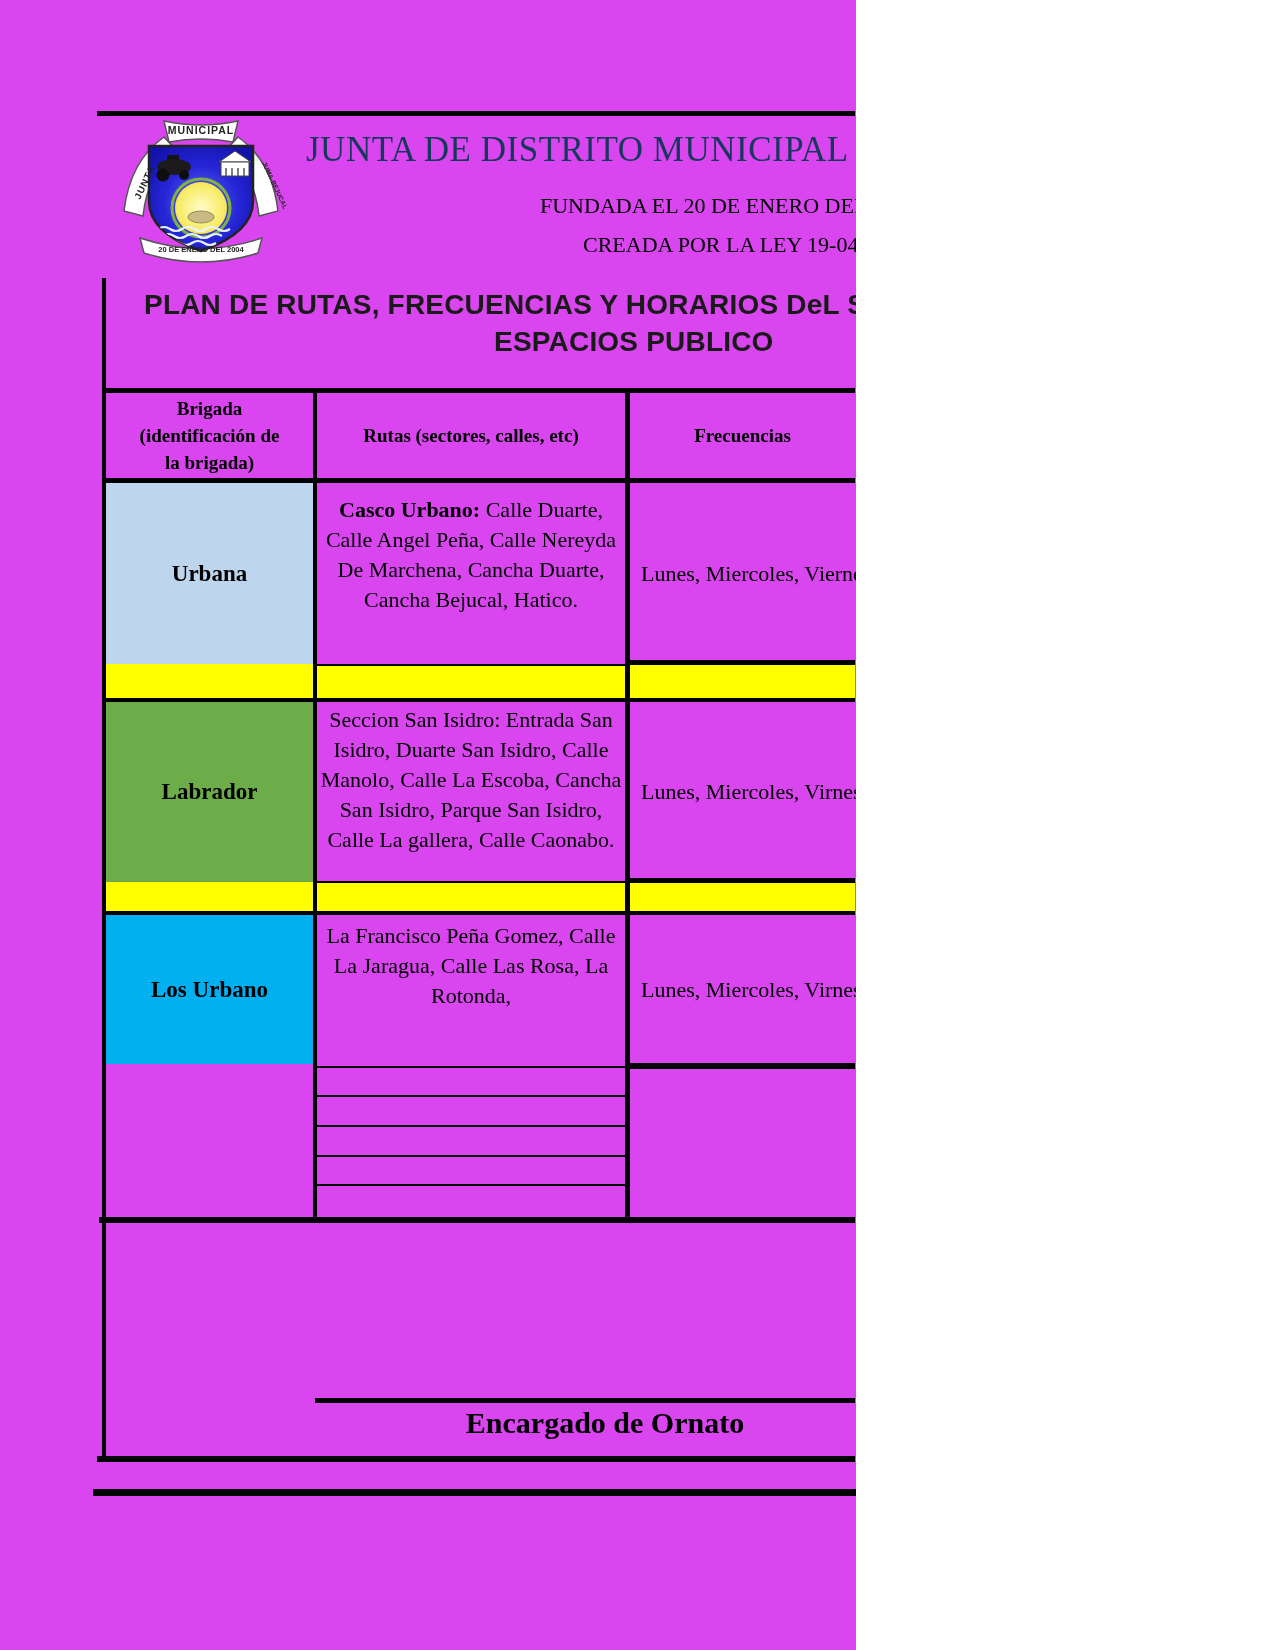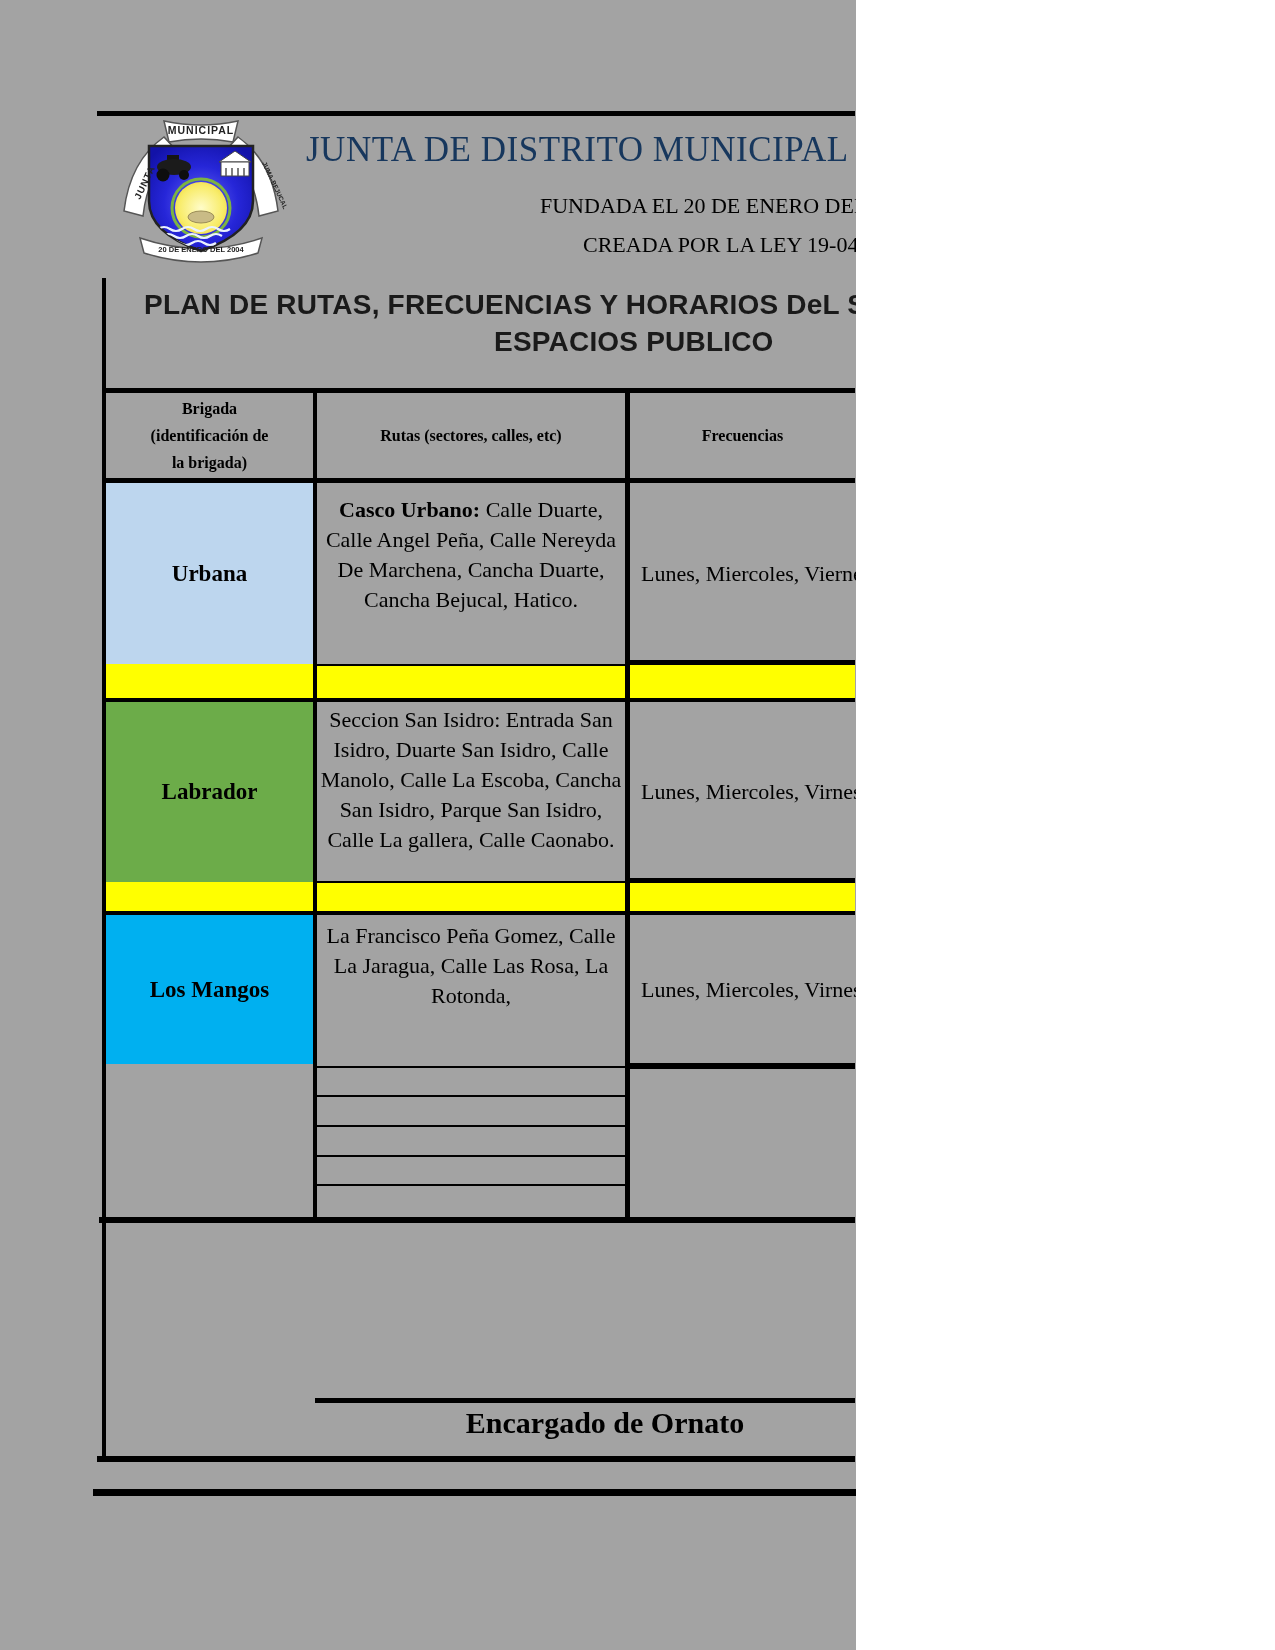--- a/index.html
+++ b/index.html
@@ -1,27 +1,27 @@
 <!DOCTYPE html>
 <html><head>
 <meta charset="utf-8">
 <style>
   html,body{margin:0;padding:0;background:#ffffff;}
-  .page{position:relative;width:1275px;height:1650px;background:#a3a3a3;overflow:hidden;
+  .page{position:relative;width:1275px;height:1650px;background:#d946ef;overflow:hidden;
         font-family:"Liberation Serif",serif;color:#000;}
   .rule{position:absolute;background:#000;}
   .abs{position:absolute;}
   .serif{font-family:"Liberation Serif",serif;}
   .sans{font-family:"Liberation Sans",sans-serif;}
   .cell{position:absolute;display:flex;align-items:center;justify-content:center;}
   .nowrap{white-space:nowrap;}
   .org-title{font-size:35px;color:#17375D;letter-spacing:.5px;}
   .sub-title{font-size:22px;color:#000;}
   .doc-title{font-size:28px;font-weight:bold;color:#1a1a1a;letter-spacing:.2px;}
-  .th{font-size:16px;font-weight:bold;text-align:center;line-height:27px;}
+  .th{font-size:19px;font-weight:bold;text-align:center;line-height:27px;}
   .brigada-label{font-size:23px;font-weight:bold;text-align:center;}
   .route{position:absolute;font-size:22px;line-height:30px;text-align:center;}
   .freq{position:absolute;display:flex;align-items:center;font-size:22px;white-space:nowrap;padding-left:9px;}
   .sig{font-size:30px;font-weight:bold;text-align:center;}
   .clip-margin{position:absolute;left:856px;top:0;width:419px;height:1650px;background:#fff;z-index:50;}
 </style>
 </head>
 <body>
 
 <div class="page">
@@ -129,21 +129,21 @@
   <div class="freq serif" style="left:632px;top:702px;height:180px;">Lunes, Miercoles, Virnes</div>
 
   <div class="abs" style="left:106px;top:882px;width:207px;height:29px;background:#FFFF00;"></div>
   <div class="rule" style="left:317px;top:881px;width:308px;height:2px;"></div>
   <div class="abs" style="left:317px;top:883px;width:308px;height:28px;background:#FFFF00;"></div>
   <div class="rule" style="left:630px;top:878px;width:225px;height:5px;"></div>
   <div class="abs" style="left:630px;top:883px;width:225px;height:28px;background:#FFFF00;"></div>
   <div class="rule" style="left:102px;top:911px;width:753px;height:4px;"></div>
 
   <div class="cell" style="left: 106px; top: 915px; width: 207px; height: 149px; background-color: rgb(0, 176, 240);">
-    <span class="brigada-label serif">Los Mangos</span>
+    <span class="brigada-label serif">Los Urbano</span>
   </div>
   <div class="route serif" style="left:317px;top:915px;width:308px;padding-top:6px;">La Francisco Peña Gomez, Calle La Jaragua, Calle Las Rosa, La Rotonda,</div>
   <div class="freq serif" style="left:632px;top:915px;height:149px;">Lunes, Miercoles, Virnes</div>
 
   <div class="rule" style="left:317px;top:1066px;width:308px;height:2px;"></div>
   <div class="rule" style="left:630px;top:1063px;width:225px;height:6px;"></div>
   <div class="rule" style="left:317px;top:1095px;width:308px;height:2px;"></div>
   <div class="rule" style="left:317px;top:1125px;width:308px;height:2px;"></div>
   <div class="rule" style="left:317px;top:1155px;width:308px;height:2px;"></div>
   <div class="rule" style="left:317px;top:1184px;width:308px;height:2px;"></div>

